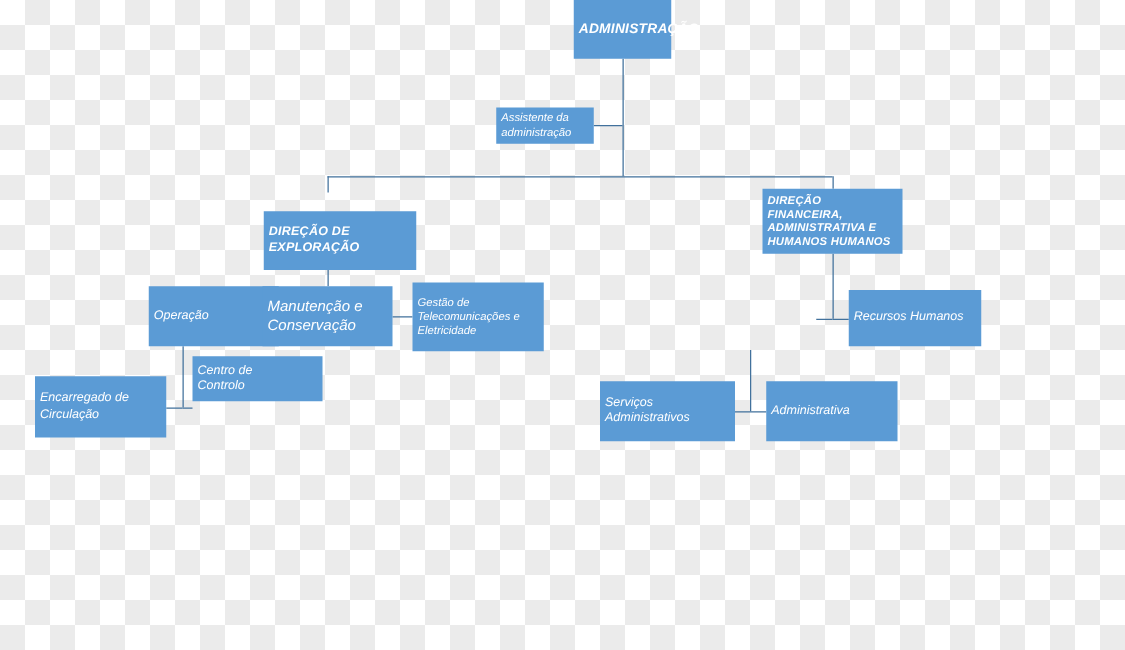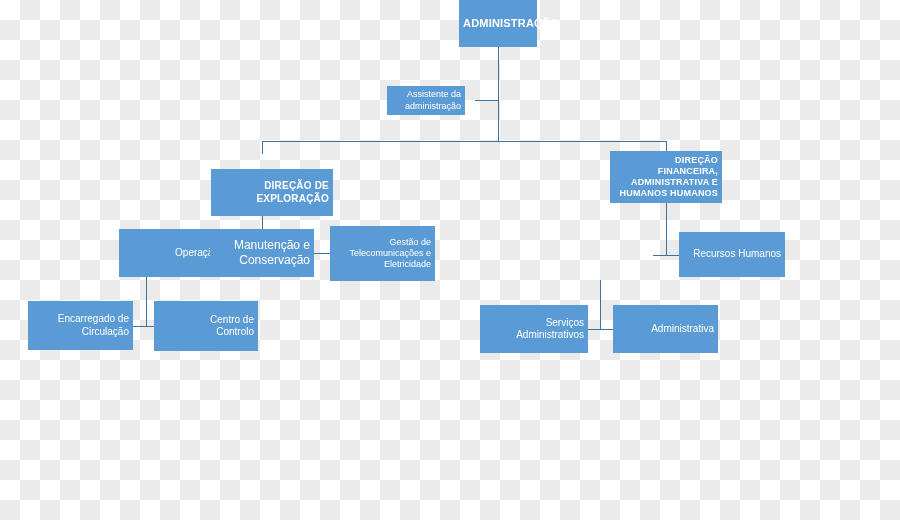--- a/index.html
+++ b/index.html
@@ -25,24 +25,25 @@
     background-position: 0 0, 20px 20px;
   }
   .node {
     position: absolute;
     box-sizing: border-box;
     background: #5B9BD5;
     color: #ffffff;
     display: flex;
     align-items: center;
     justify-content: center;
-    text-align: right;
+    text-align: left;
     line-height: 1.25;
     padding: 2px 4px;
     z-index: 3;
+    font-style: italic;
   }
   .node .label {
     display: block;
     width: 100%;
     white-space: pre-line;
   }
   .node.bold .label {
     font-weight: bold;
     letter-spacing: 0.2px;
   }
@@ -71,21 +72,21 @@
     <div class="conn h" style="left: 146px; top: 326px; width: 8px; background: rgb(65, 113, 156);"></div>
     <div class="conn v" style="left: 666px; top: 203px; height: 52px; background: rgb(65, 113, 156);"></div>
     <div class="conn h" style="left: 653px; top: 255px; width: 13px; background: rgb(65, 113, 156);"></div>
     <div class="conn h" style="left: 666px; top: 255px; width: 13px; background: rgb(65, 113, 156);"></div>
     <div class="conn v" style="left: 600px; top: 280px; height: 49px; background: rgb(65, 113, 156);"></div>
     <div class="conn h" style="left: 588px; top: 329px; width: 12px; background: rgb(65, 113, 156);"></div>
     <div class="conn h" style="left: 600px; top: 329px; width: 13px; background: rgb(65, 113, 156);"></div>
     <div class="node bold" style="left: 459px; top: 0px; width: 78px; height: 47px; font-size: 11px; background: rgb(91, 155, 213); color: rgb(255, 255, 255);">
       <span class="label">ADMINISTRAÇÃO</span>
     </div>
-    <div class="node" style="left: 387px; top: 86px; width: 78px; height: 29px; font-size: 9px; background: rgb(91, 155, 213); color: rgb(255, 255, 255);">
+    <div class="node" style="left: 397px; top: 86px; width: 78px; height: 29px; font-size: 9px; background: rgb(91, 155, 213); color: rgb(255, 255, 255);">
       <span class="label">Assistente da
 administração</span>
     </div>
     <div class="node bold" style="left: 211px; top: 154px; width: 122px; height: 47px; font-size: 10px; background: rgb(91, 155, 213); color: rgb(255, 255, 255); margin-top: 15px;">
       <span class="label">DIREÇÃO DE
 EXPLORAÇÃO</span>
     </div>
     <div class="node bold" style="left: 610px; top: 151px; width: 112px; height: 52px; font-size: 9px; background: rgb(91, 155, 213); color: rgb(255, 255, 255);">
       <span class="label">DIREÇÃO FINANCEIRA,
 ADMINISTRATIVA E
@@ -100,21 +101,21 @@
     </div>
     <div class="node" style="left: 330px; top: 226px; width: 105px; height: 55px; font-size: 9px; background: rgb(91, 155, 213); color: rgb(255, 255, 255);">
       <span class="label">Gestão de
 Telecomunicações e
 Eletricidade</span>
     </div>
     <div class="node" style="left: 28px; top: 301px; width: 105px; height: 49px; font-size: 10px; background: rgb(91, 155, 213); color: rgb(255, 255, 255);">
       <span class="label">Encarregado de
 Circulação</span>
     </div>
-    <div class="node" style="left: 154px; top: 301px; width: 104px; height: 50px; font-size: 10px; background: rgb(91, 155, 213); color: rgb(255, 255, 255);">
+    <div class="node" style="left: 154px; top: 285px; width: 104px; height: 36px; font-size: 10px; background: rgb(91, 155, 213); color: rgb(255, 255, 255);">
       <span class="label">Centro de
 Controlo</span>
     </div>
     <div class="node" style="left: 679px; top: 232px; width: 106px; height: 45px; font-size: 10px; background: rgb(91, 155, 213); color: rgb(255, 255, 255);">
       <span class="label">Recursos Humanos</span>
     </div>
     <div class="node" style="left: 480px; top: 305px; width: 108px; height: 48px; font-size: 10px; background: rgb(91, 155, 213); color: rgb(255, 255, 255);">
       <span class="label">Serviços
 Administrativos</span>
     </div>

